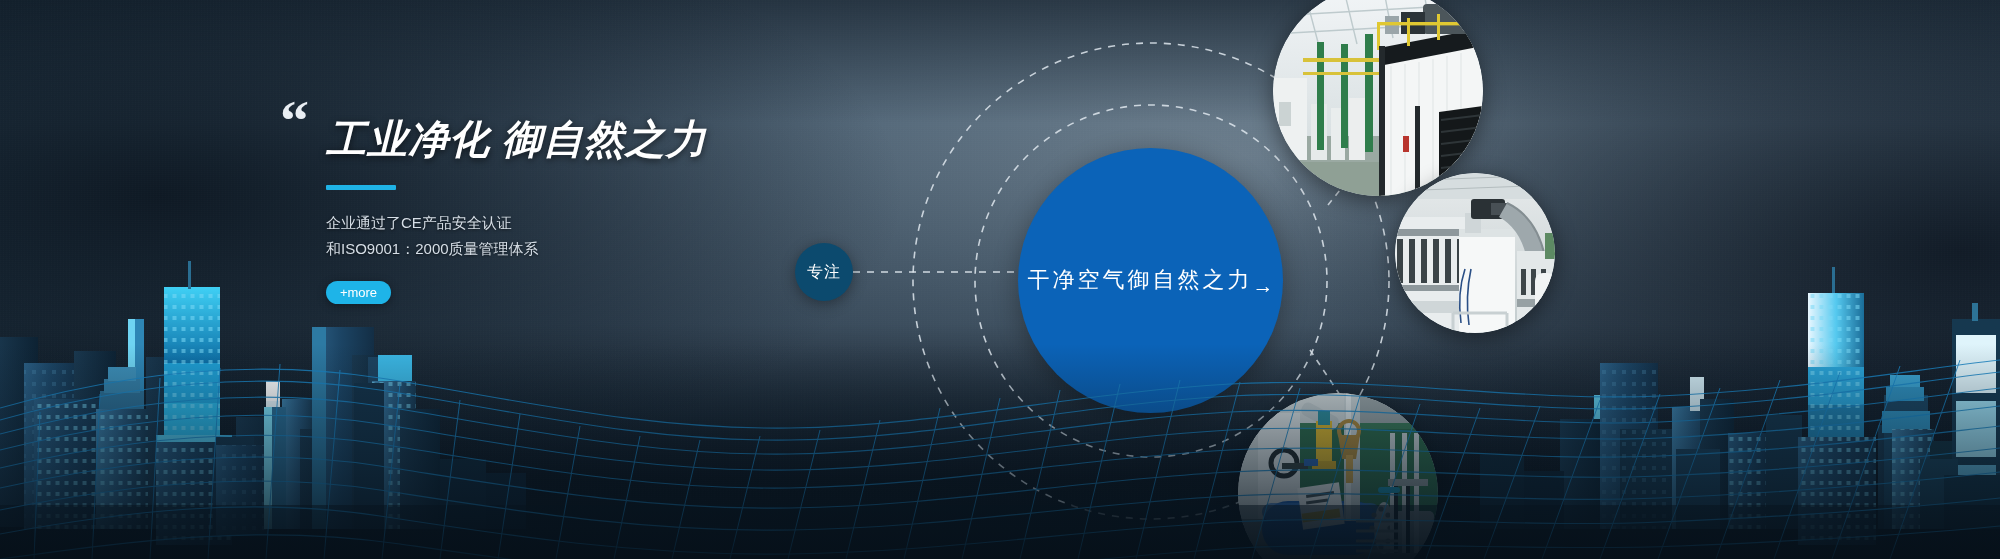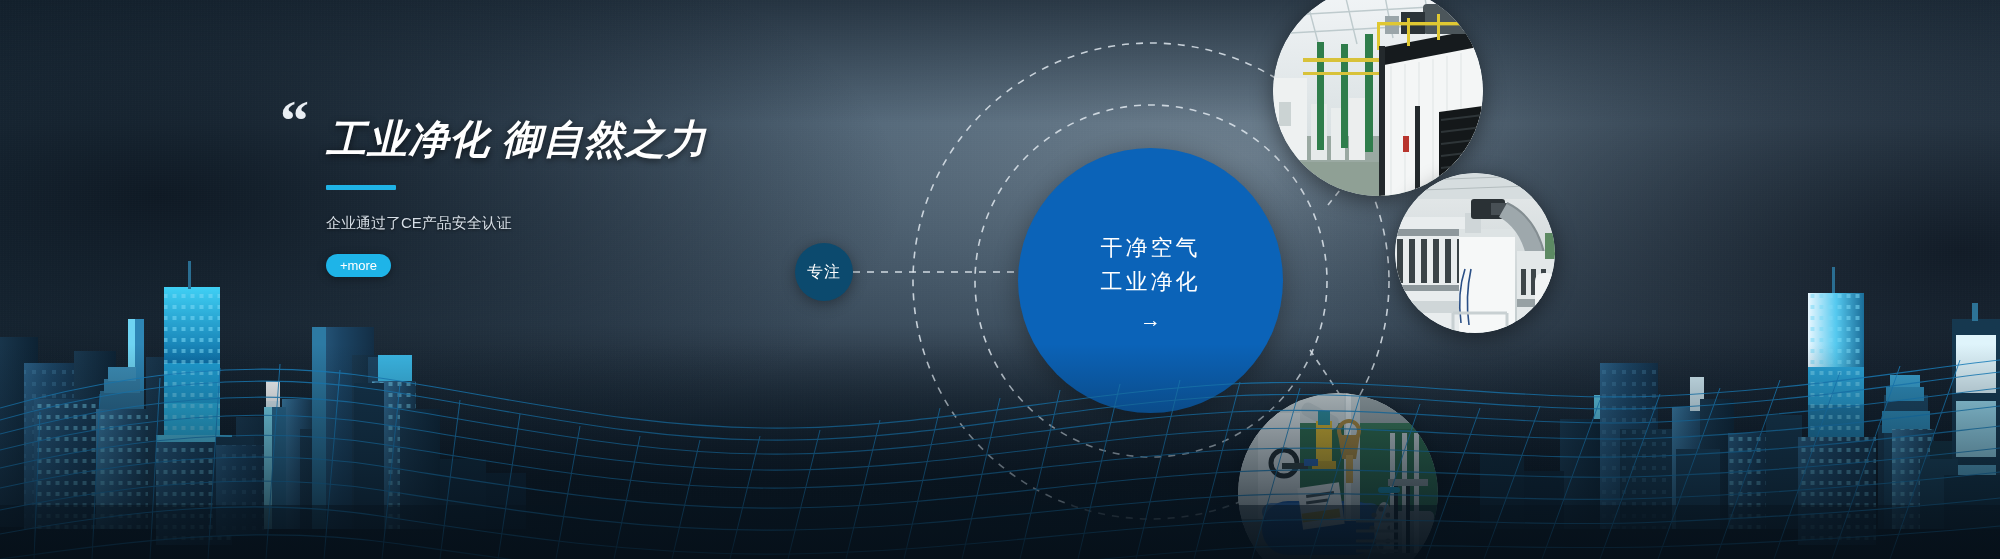--- a/index.html
+++ b/index.html
@@ -42,21 +42,21 @@
   .more{margin:18px 0 0 26px;display:inline-flex;align-items:center;justify-content:center;
     width:65px;height:23px;border-radius:12px;background:#1eb4e8;color:#fff;font-size:13px;
     box-shadow:0 2px 8px rgba(0,0,0,.35);cursor:pointer;text-align:right;}
 
   
   .rings{position:absolute;left:780px;top:-10px;width:800px;height:580px;pointer-events:none;}
   .focus{position:absolute;left:795px;top:243px;width:58px;height:58px;border-radius:50%;
     background:#0c4a6e;display:flex;align-items:center;justify-content:center;
     color:#fff;font-size:16px;letter-spacing:1px;box-shadow:0 3px 14px rgba(0,0,0,.35);cursor:pointer;}
   .hub{position:absolute;left:1018px;top:148px;width:265px;height:265px;border-radius:50%;
-    background:#0b63b8;display:flex;flex-direction:column;align-items:center;justify-content:center;
+    background:#0b63b8;display:flex;flex-direction:row;align-items:center;justify-content:center;
     box-shadow:0 6px 26px rgba(0,0,0,.32);cursor:pointer;}
   .hub .l1,.hub .l2{color:#fff;font-size:22px;letter-spacing:3px;line-height:1.55;}
   .hub .arrow{margin-top:10px;color:#fff;font-size:21px;line-height:1;}
 
   
   .ph{position:absolute;border-radius:50%;overflow:hidden;box-shadow:0 5px 22px rgba(0,0,0,.45);}
   .ph svg{display:block;}
   #ph1{left:1273px;top:-14px;width:210px;height:210px;}
   #ph2{left:1395px;top:173px;width:160px;height:160px;}
   #ph3{left:1238px;top:393px;width:200px;height:200px;}
@@ -79,31 +79,32 @@
     <line x1="548" y1="215" x2="600" y2="150" stroke="#dfe7ee" stroke-width="1.6" stroke-dasharray="6 6" opacity=".85"></line>
     <line x1="530" y1="360" x2="560" y2="405" stroke="#dfe7ee" stroke-width="1.6" stroke-dasharray="6 6" opacity=".85"></line>
   </svg>
 
   <div class="copy">
     <div class="quote">“</div>
     <div class="headline">工业净化 御自然之力</div>
     <div class="rule"></div>
     <div class="para">
       <div>企业通过了CE产品安全认证</div>
+      <div>和ISO9001：2000质量管理体系</div>
     </div>
     <div class="more">+more</div>
   </div>
 
   <div class="focus">
     <span>专注</span>
   </div>
 
   <div class="hub">
     <div class="l1">干净空气</div>
-    <div class="l2">工业净化</div>
+    <div class="l2">御自然之力</div>
     <div class="arrow">→</div>
   </div>
 
   <div class="ph" id="ph1">
     <svg width="210" height="210" viewBox="0 0 210 210">
       <defs>
         <clipPath id="c1">
             <circle cx="105" cy="105" r="105"></circle>
           </clipPath>
         <linearGradient id="sky1" x1="0" y1="0" x2="0" y2="1">

